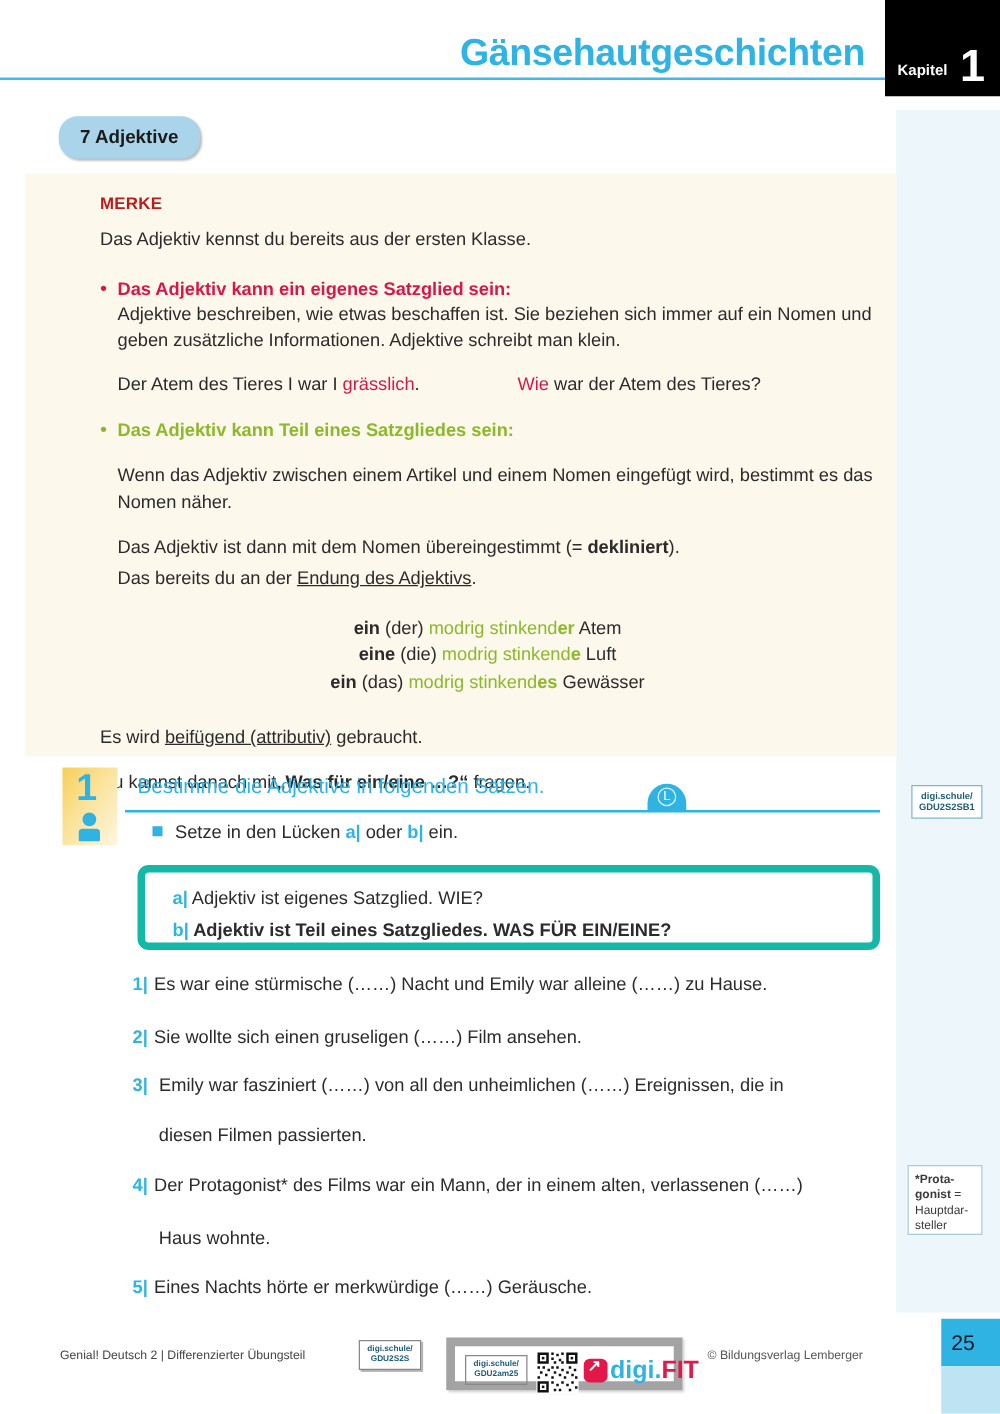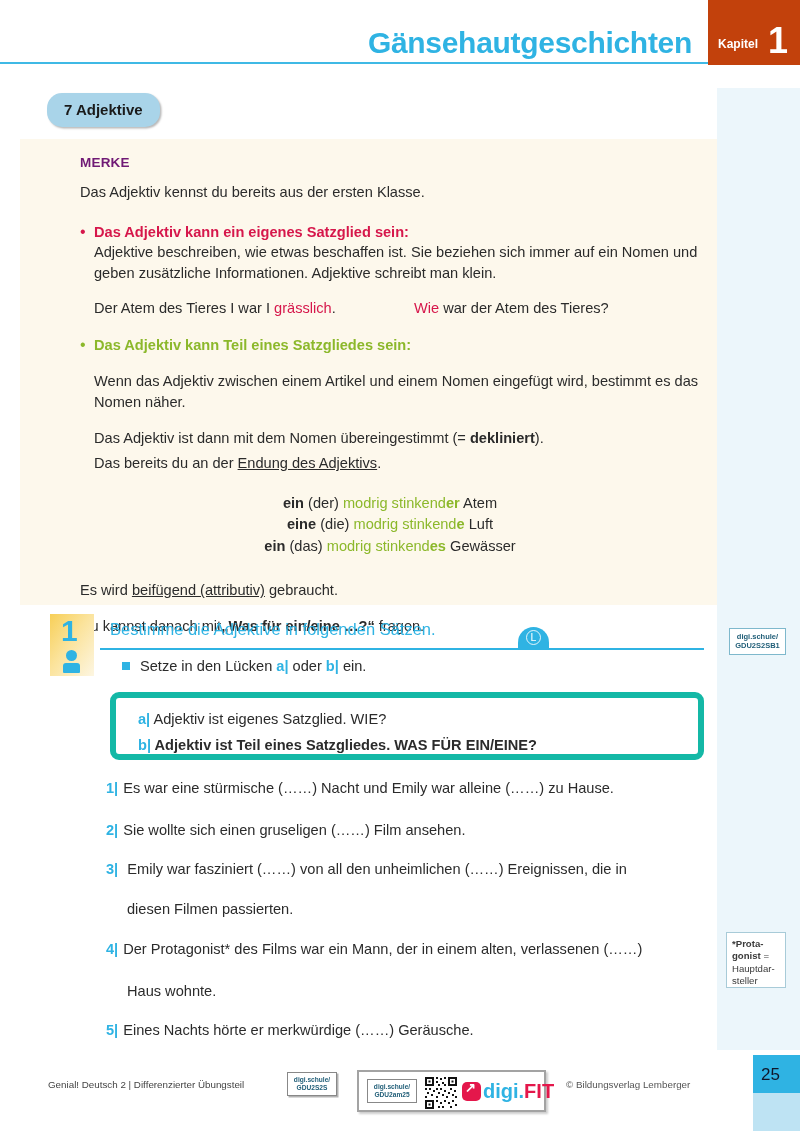--- a/index.html
+++ b/index.html
@@ -16,22 +16,22 @@
   .header-rule {
     position: absolute; left: 0; top: 62px; width: 710px; height: 2px;
     background: #3fb9e5;
   }
   .header-title {
     position: absolute; right: 108px; top: 28px;
     font-size: 30px; font-weight: bold; color: #2fb3e3;
     letter-spacing: -0.3px; line-height: 1;
   }
   .kapitel-box {
-    position: absolute; left: 708px; top: 0; width: 92px; height: 65px;
-    background: #c2410c;
+    position: absolute; left: 708px; top: 0; width: 92px; height: 77px;
+    background: #000000;
   }
   .kapitel-label {
     position: absolute; left: 10px; bottom: 14px;
     color: #fff; font-size: 12px; font-weight: bold;
   }
   .kapitel-num {
     position: absolute; right: 12px; bottom: 6px;
     color: #fff; font-size: 36px; font-weight: bold; line-height: 1;
   }
 
@@ -63,21 +63,21 @@
     box-shadow: 1.5px 1.5px 2px rgba(0,0,0,0.28);
   }
 
   
   .merke {
     position: absolute; left: 20px; top: 139px; width: 697px; height: 466px;
     background: #fdf8ec;
   }
   .merke-inner { position: absolute; left: 60px; top: 16px; width: 620px; }
   .merke-title {
-    color: #701a75; font-size: 13.5px; font-weight: bold; letter-spacing: 0.2px;
+    color: #b91c1c; font-size: 13.5px; font-weight: bold; letter-spacing: 0.2px;
   }
   .body-txt { font-size: 14.6px; color: #2b2b2b; line-height: 1.42; }
   .p1 { margin-top: 12px; }
   .bullet-row { display: flex; margin-top: 19px; }
   .bullet-dot {
     width: 14px; flex: 0 0 14px; font-size: 16px; line-height: 1.3;
   }
   .dot-red { color: #d6174b; }
   .dot-green { color: #8cb82b; }
   .bullet-body { flex: 1; }
@@ -188,21 +188,21 @@
   }
   .footer-code {
     position: absolute; left: 287px; top: 1072px; width: 50px;
     border: 1px solid #888; background: #fff; text-align: center;
     font-size: 6.6px; font-weight: bold; color: #1f5d77; line-height: 1.25;
     padding: 3px 1px;
     box-shadow: 1.5px 1.5px 0 rgba(0,0,0,0.3);
   }
   .digifit {
     position: absolute; left: 357px; top: 1070px; width: 189px; height: 42px;
-    background: #fff; border: 2px solid #a3a3a3;
+    background: #fff; border: 7px solid #a3a3a3;
     box-shadow: 1.5px 1.5px 2px rgba(0,0,0,0.2);
   }
   .digifit-code {
     position: absolute; left: 8px; top: 7px; width: 50px;
     border: 1px solid #888; text-align: center;
     font-size: 6.6px; font-weight: bold; color: #1f5d77; line-height: 1.25;
     padding: 3px 1px;
   }
   .qr { position: absolute; left: 65px; top: 4px; width: 34px; height: 34px; }
   .digifit-logo {

